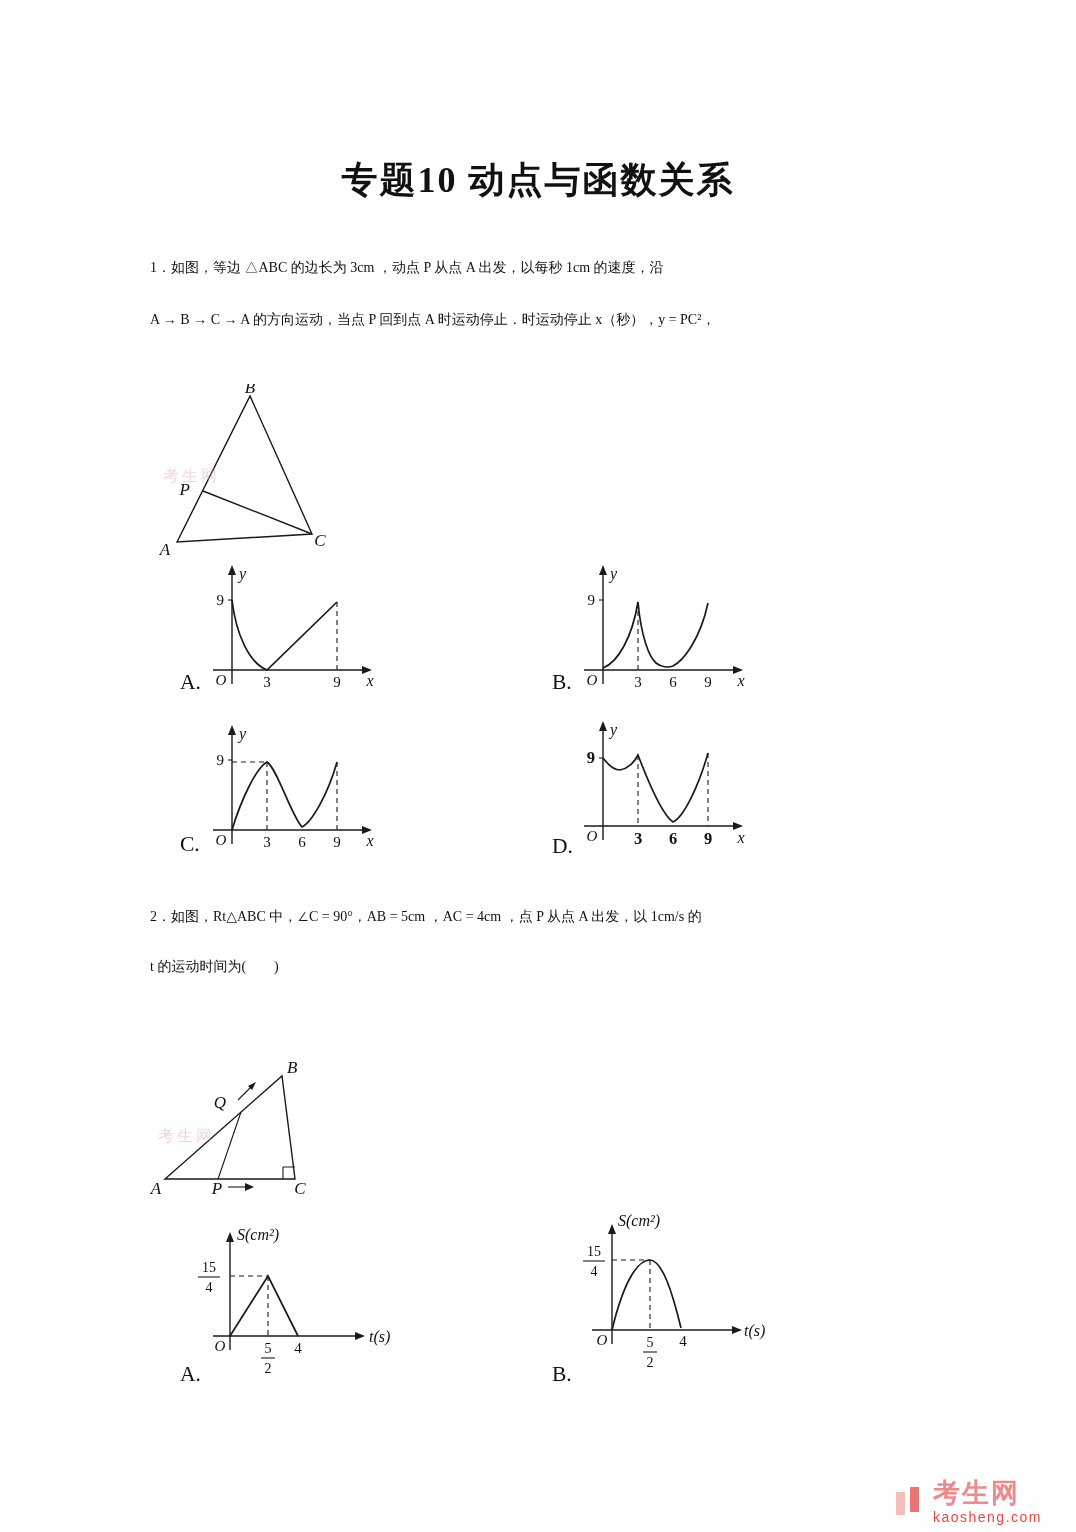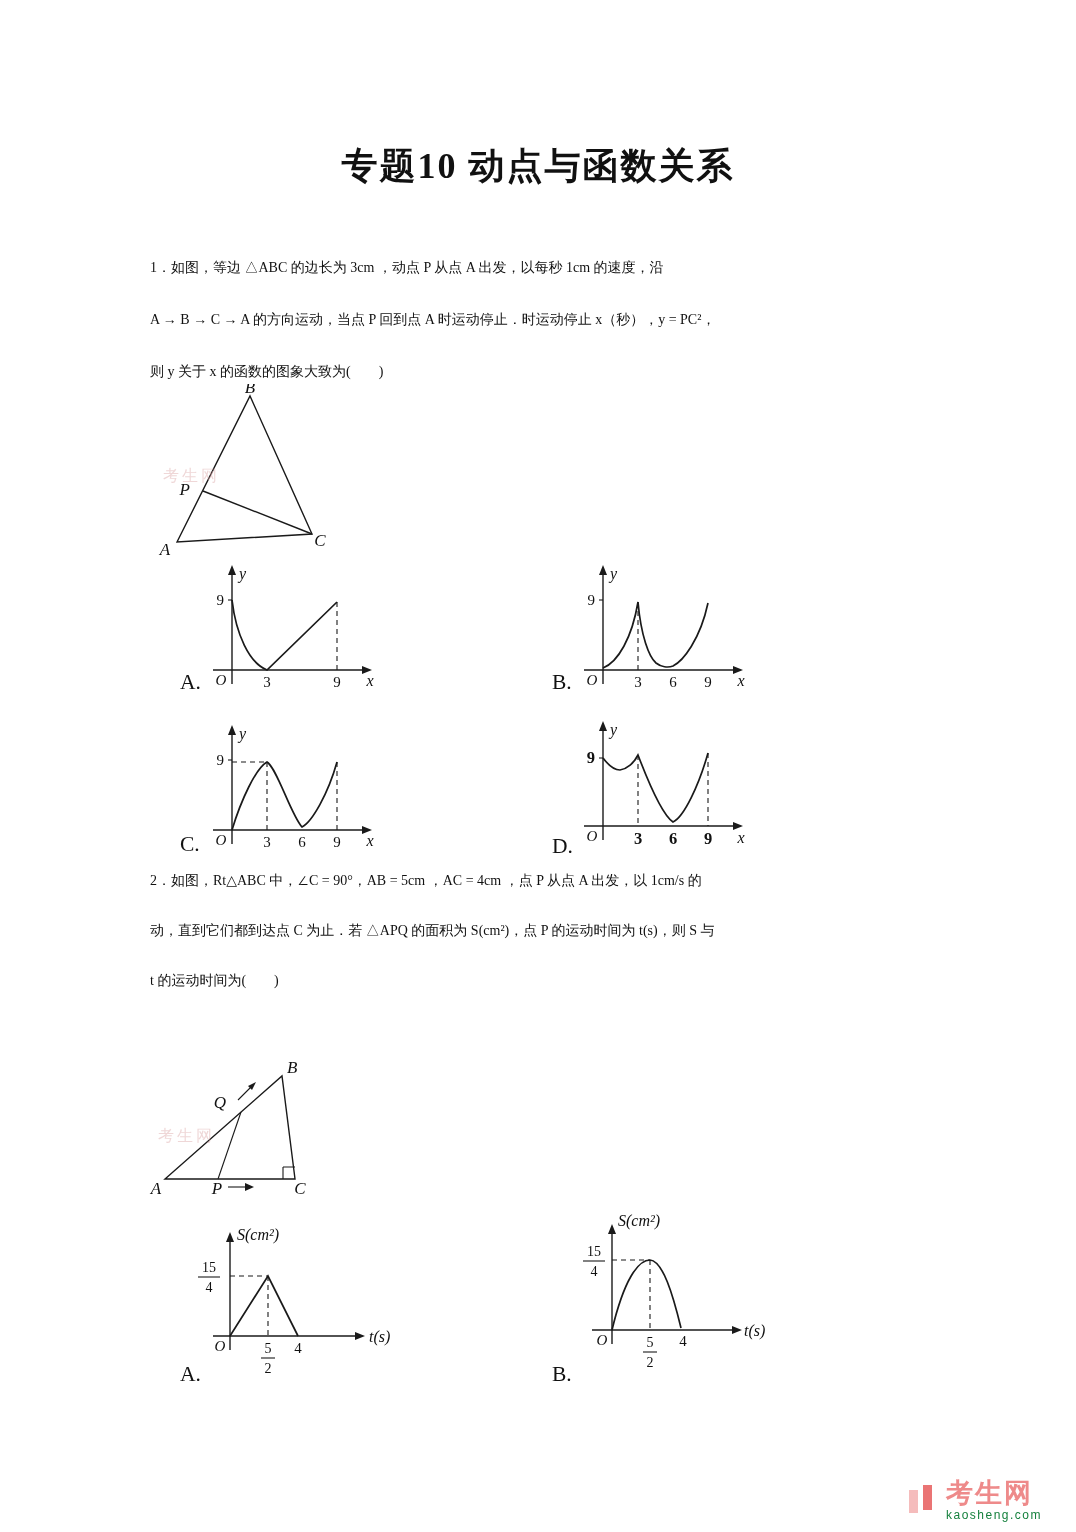--- a/index.html
+++ b/index.html
@@ -1,54 +1,53 @@
 <!DOCTYPE html>
 <html><head>
 <meta charset="utf-8">
 <style>
   html,body { margin:0; padding:0; }
   body { background:#ececec; font-family:"Liberation Serif", serif; }
   .page { position:relative; width:1076px; height:1532px; margin:0 auto; background:#ffffff; overflow:hidden; color:#111; }
-  .title { position:absolute; top:142px; left:0; width:100%; text-align:center; font-size:36px; font-weight:bold; letter-spacing:2px; }
+  .title { position:absolute; top:156px; left:0; width:100%; text-align:center; font-size:36px; font-weight:bold; letter-spacing:2px; }
   .ptext { position:absolute; left:150px; width:800px; font-size:14px; }
   .ptext .line { white-space:nowrap; }
   .p1 { top:242px; }
   .p1 .line { height:52px; line-height:52px; }
-  .p2 { top:856px; }
+  .p2 { top:892px; }
   .p2 .line { height:50px; line-height:50px; }
   .fig, .graph { position:absolute; }
   svg text { font-family:"Liberation Serif", serif; font-size:15px; fill:#111; }
   svg text.it { font-style:italic; }
   svg text.lbl { font-size:17px; font-style:italic; }
   svg text.bold { font-weight:bold; font-size:16.5px; }
   svg text.axname { font-size:16px; font-style:italic; }
   svg text.fr { font-size:14px; }
   .ln { stroke:#1a1a1a; stroke-width:1.4; fill:none; }
   .thin { stroke:#1a1a1a; stroke-width:1.1; fill:none; }
   .cur { stroke:#1a1a1a; stroke-width:1.7; fill:none; }
   .dsh { stroke:#1a1a1a; stroke-width:1.1; fill:none; stroke-dasharray:5 4; }
   .ar { fill:#1a1a1a; stroke:none; }
   .opt { position:absolute; font-size:21.5px; }
   .ghost { position:absolute; font-size:16px; color:#dca8a8; opacity:0.45; letter-spacing:3px; }
   .wm { position:absolute; top:1478px; right:34px; display:flex; align-items:center; gap:7px; }
   .wm-text { display:flex; flex-direction:column; line-height:1.15; }
   .wm-brand { font-family:"Liberation Sans", sans-serif; font-size:27px; font-weight:bold; color:#ee8a8a; letter-spacing:2px; }
-  .wm-site { font-family:"Liberation Sans", sans-serif; font-size:12px; color:#15803d; letter-spacing:1.5px; }
+  .wm-site { font-family:"Liberation Sans", sans-serif; font-size:14px; color:#ef4444; letter-spacing:1.5px; }
 </style>
 </head>
 <body>
 
 <div class="page">
 
   <div class="title">专题10 动点与函数关系</div>
 
   <div class="ptext p1">
     <div class="line">1．如图，等边 △ABC 的边长为 3cm ，动点 P 从点 A 出发，以每秒 1cm 的速度，沿</div>
     <div class="line">A → B → C → A 的方向运动，当点 P 回到点 A 时运动停止．时运动停止 x（秒），y = PC²，</div>
-    <div class="line">则 y 关于 x 的函数的图象大致为(　　)</div>
   </div>
 
   <svg class="fig" style="left:152px;top:384px" width="185" height="180" viewBox="0 0 185 180">
     <path class="ln" d="M25,158 L98,12 L160,150 Z"></path>
     <path class="ln" d="M51,107 L160,150"></path>
     <text class="lbl" x="98" y="9" text-anchor="middle">B</text>
     <text class="lbl" x="38" y="111" text-anchor="end">P</text>
     <text class="lbl" x="13" y="171" text-anchor="middle">A</text>
     <text class="lbl" x="168" y="162" text-anchor="middle">C</text>
   </svg>
@@ -119,21 +118,20 @@
     <text class="bold" x="39" y="49" text-anchor="end">9</text>
     <text class="it" x="36" y="127" text-anchor="middle">O</text>
     <text class="bold" x="82" y="130" text-anchor="middle">3</text>
     <text class="bold" x="117" y="130" text-anchor="middle">6</text>
     <text class="bold" x="152" y="130" text-anchor="middle">9</text>
     <text class="axname" x="185" y="129" text-anchor="middle">x</text>
   </svg>
 
   <div class="ptext p2">
     <div class="line">2．如图，Rt△ABC 中，∠C = 90°，AB = 5cm ，AC = 4cm ，点 P 从点 A 出发，以 1cm/s 的</div>
-    <div class="line">动，直到它们都到达点 C 为止．若 △APQ 的面积为 S(cm²)，点 P 的运动时间为 t(s)，则 S 与</div>
     <div class="line">t 的运动时间为(　　)</div>
   </div>
 
   <svg class="fig" style="left:148px;top:1060px" width="175" height="140" viewBox="0 0 175 140">
     <path class="ln" d="M17,119 L147,119 L134,16 Z"></path>
     <path class="thin" d="M135,107 L147,107 M135,107 L135,119"></path>
     <path class="thin" d="M70,119 L93,52"></path>
     <line class="thin" x1="90" y1="40" x2="103" y2="27"></line>
     <polygon class="ar" points="108,22 104,30 100,26"></polygon>
     <line class="thin" x1="80" y1="127" x2="99" y2="127"></line>

